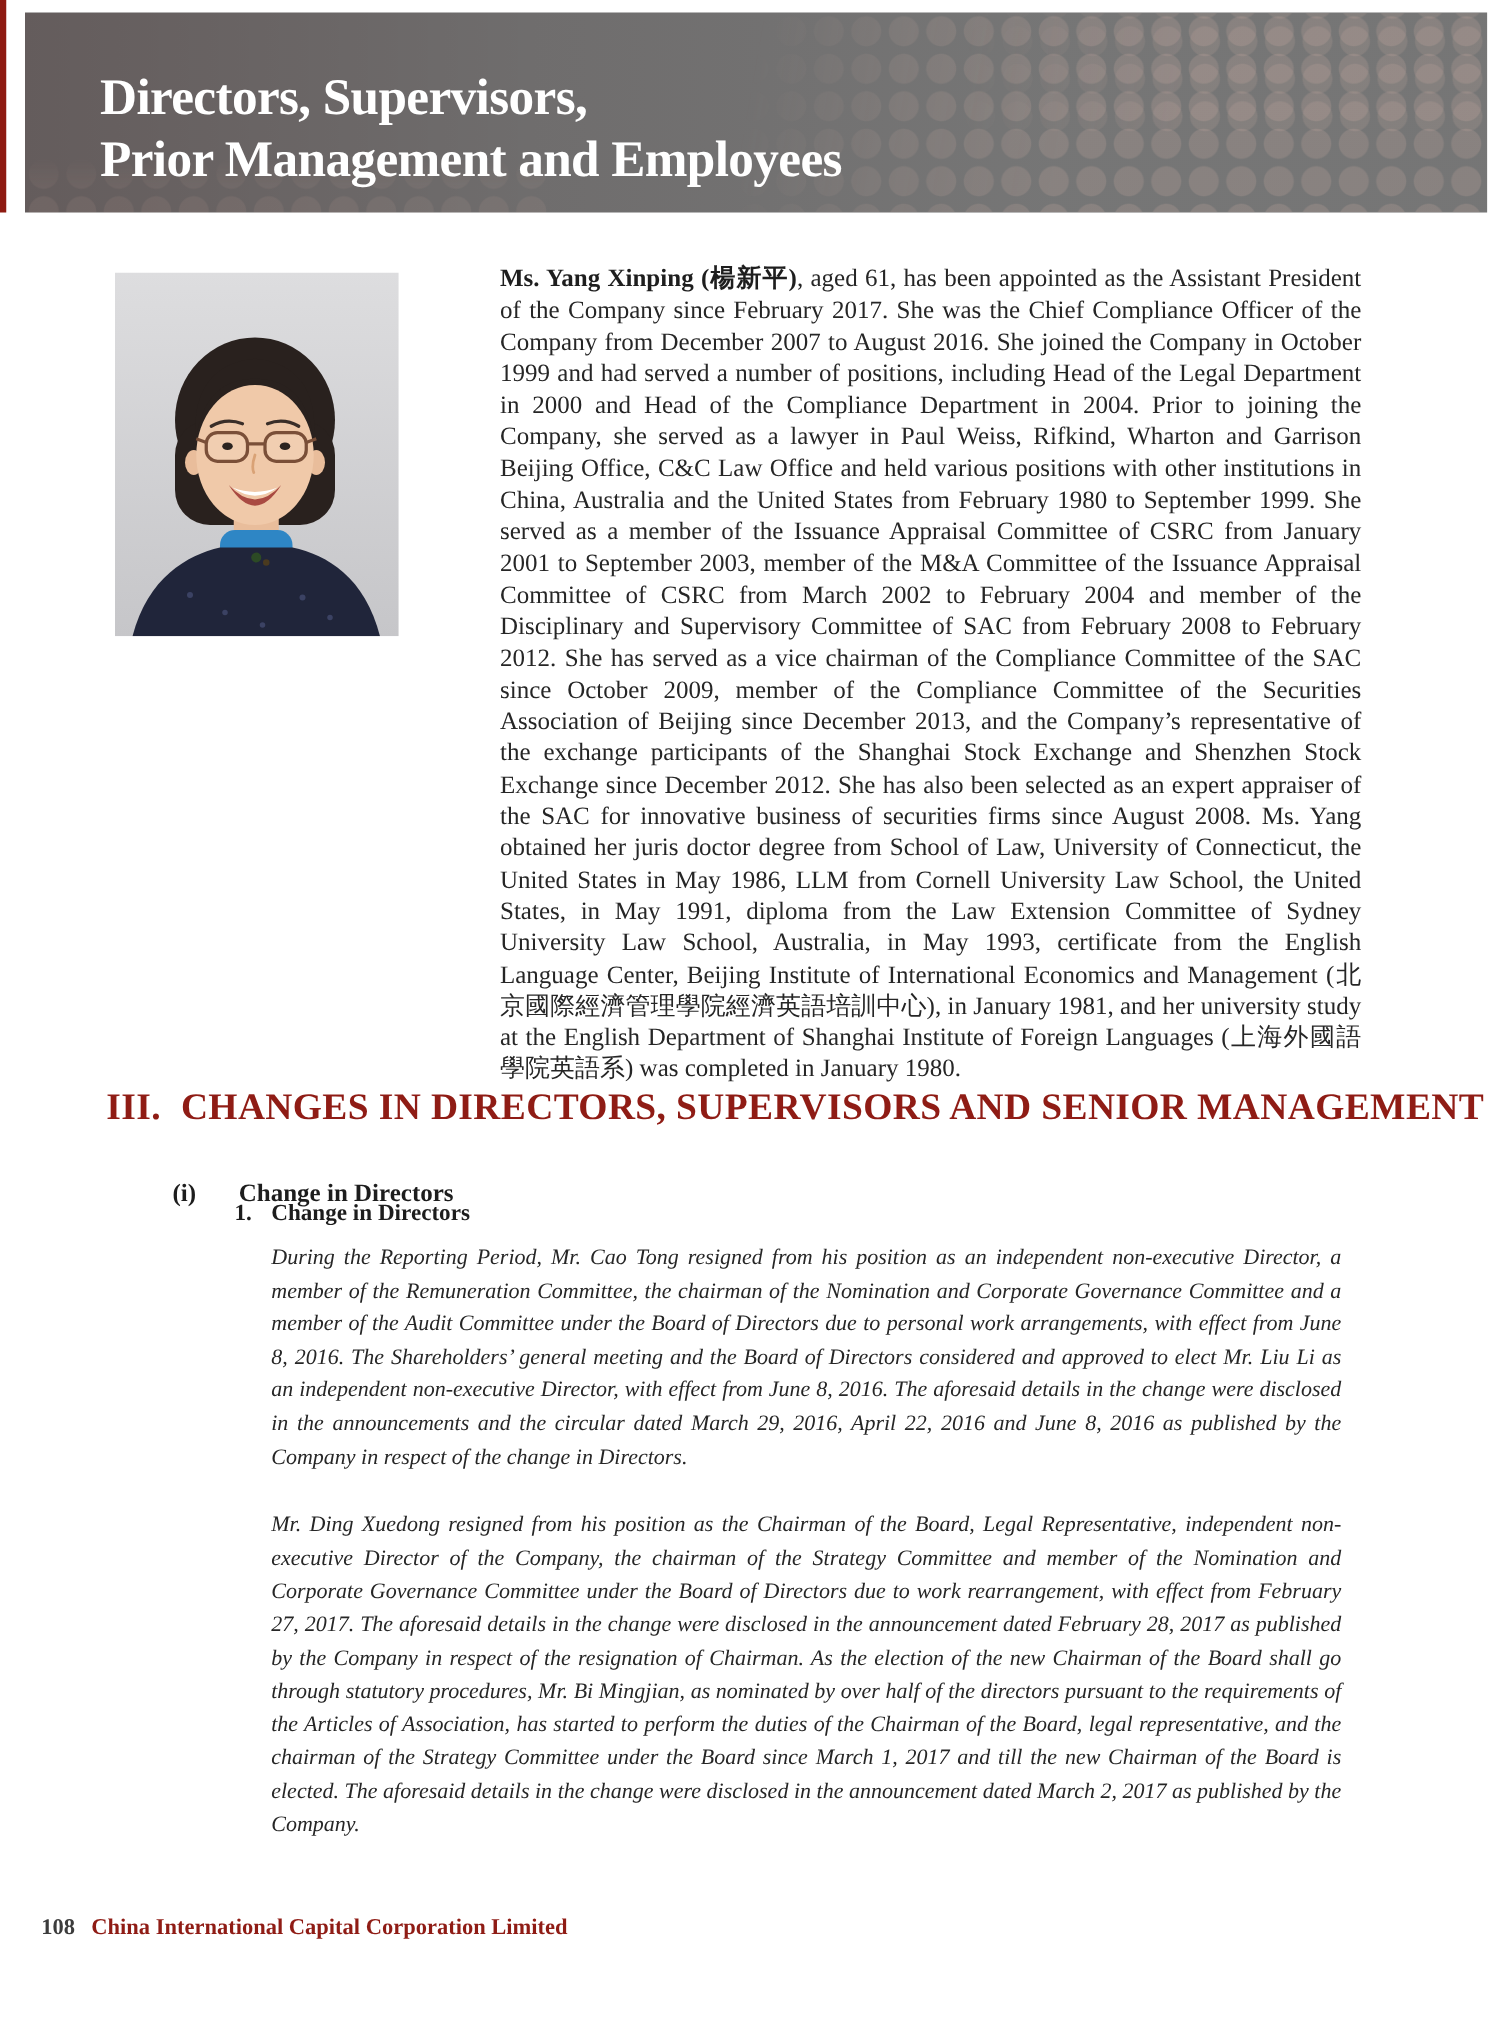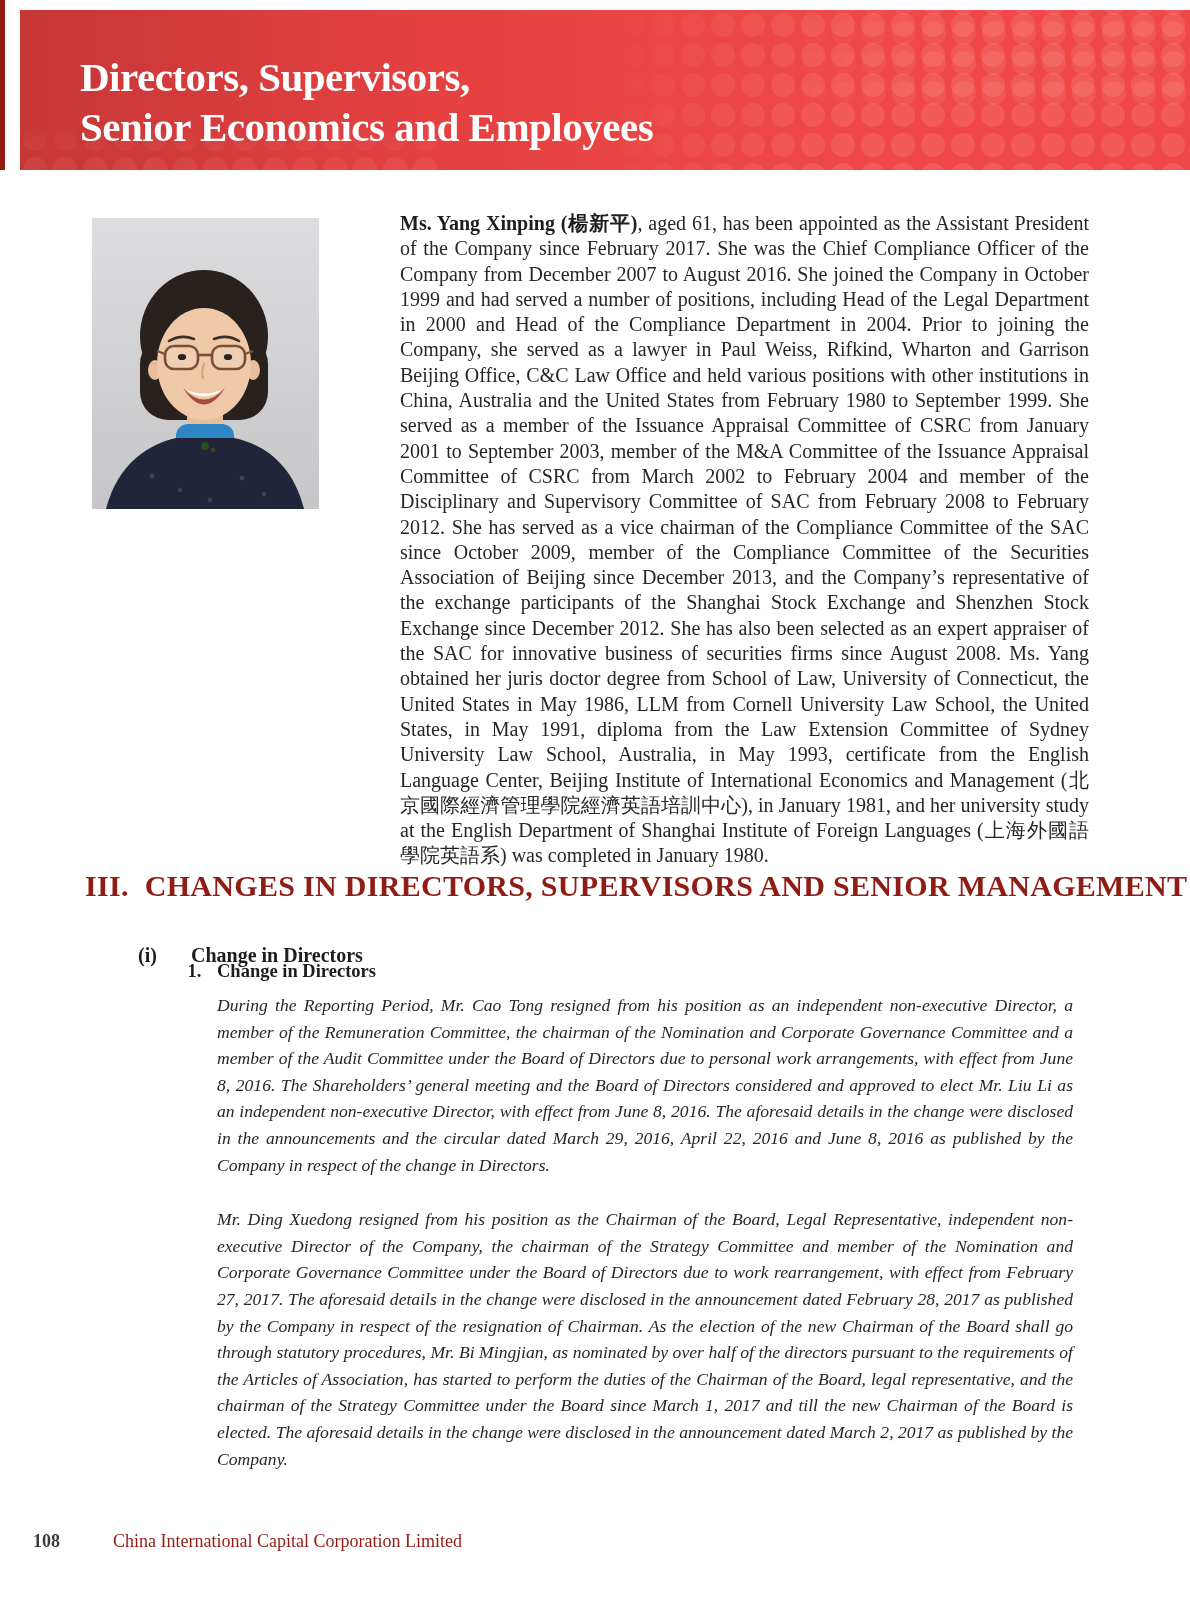--- a/index.html
+++ b/index.html
@@ -4,21 +4,21 @@
 <style>
   html,body{margin:0;padding:0;background:#ffffff;}
   .page{
     position:relative;width:1190px;height:1615px;background:#ffffff;overflow:hidden;
     font-family:"Liberation Serif", serif;color:#262626;
   }
   
   .banner-stripe{position:absolute;left:0;top:0;width:5px;height:170px;background:#8e1a11;}
   .banner{
     position:absolute;left:20px;top:10px;width:1170px;height:160px;
-    background:#ef4444;overflow:hidden;
+    background:#737373;overflow:hidden;
   }
   .banner-shade{
     position:absolute;inset:0;
     background:linear-gradient(to right, rgba(40,0,0,0.20) 0%, rgba(40,0,0,0.05) 35%, rgba(255,255,255,0.02) 70%);
   }
   .dots{
     position:absolute;
     background-image:radial-gradient(circle at 15px 15px, rgba(255,208,192,0.14) 11.5px, rgba(255,208,192,0.0) 12.5px);
     background-size:30px 30px;
   }
@@ -70,37 +70,37 @@
   }
   .sub-1 .sub-num{display:inline-block;width:45px;}
   .changes-text{
     position:absolute;left:217px;top:992px;width:856px;
     font-size:17.6px;line-height:26.6px;text-align:justify;
   }
   .changes-text p{margin:0 0 28px 0;font-style:italic;}
   
   .footer{position:absolute;left:33px;top:1531px;font-size:18px;white-space:nowrap;}
   .footer .page-num{color:#3c3c3c;font-weight:700;margin-right:13px;}
-  .footer .company{color:#8f1c15;font-weight:400;margin-left:40px;}
+  .footer .company{color:#8f1c15;font-weight:700;}
 </style>
 </head>
 <body>
 
 <div class="page">
 
   <div class="banner-stripe"></div>
 
   <header class="banner">
     <div class="banner-shade"></div>
     <div class="dots dots-a"></div>
     <div class="dots dots-b"></div>
     <div class="dots dots-c"></div>
     <h1 class="banner-title">
       <span>Directors, Supervisors,</span><br>
-      <span>Senior Economics and Employees</span>
+      <span>Prior Management and Employees</span>
     </h1>
   </header>
 
   <figure class="photo">
     <svg viewBox="0 0 227 291" xmlns="http://www.w3.org/2000/svg">
       <defs>
         <linearGradient id="bgGrad" x1="0" y1="0" x2="0" y2="1">
           <stop offset="0" stop-color="#dddddf"></stop>
           <stop offset="1" stop-color="#c6c6c9"></stop>
         </linearGradient>

